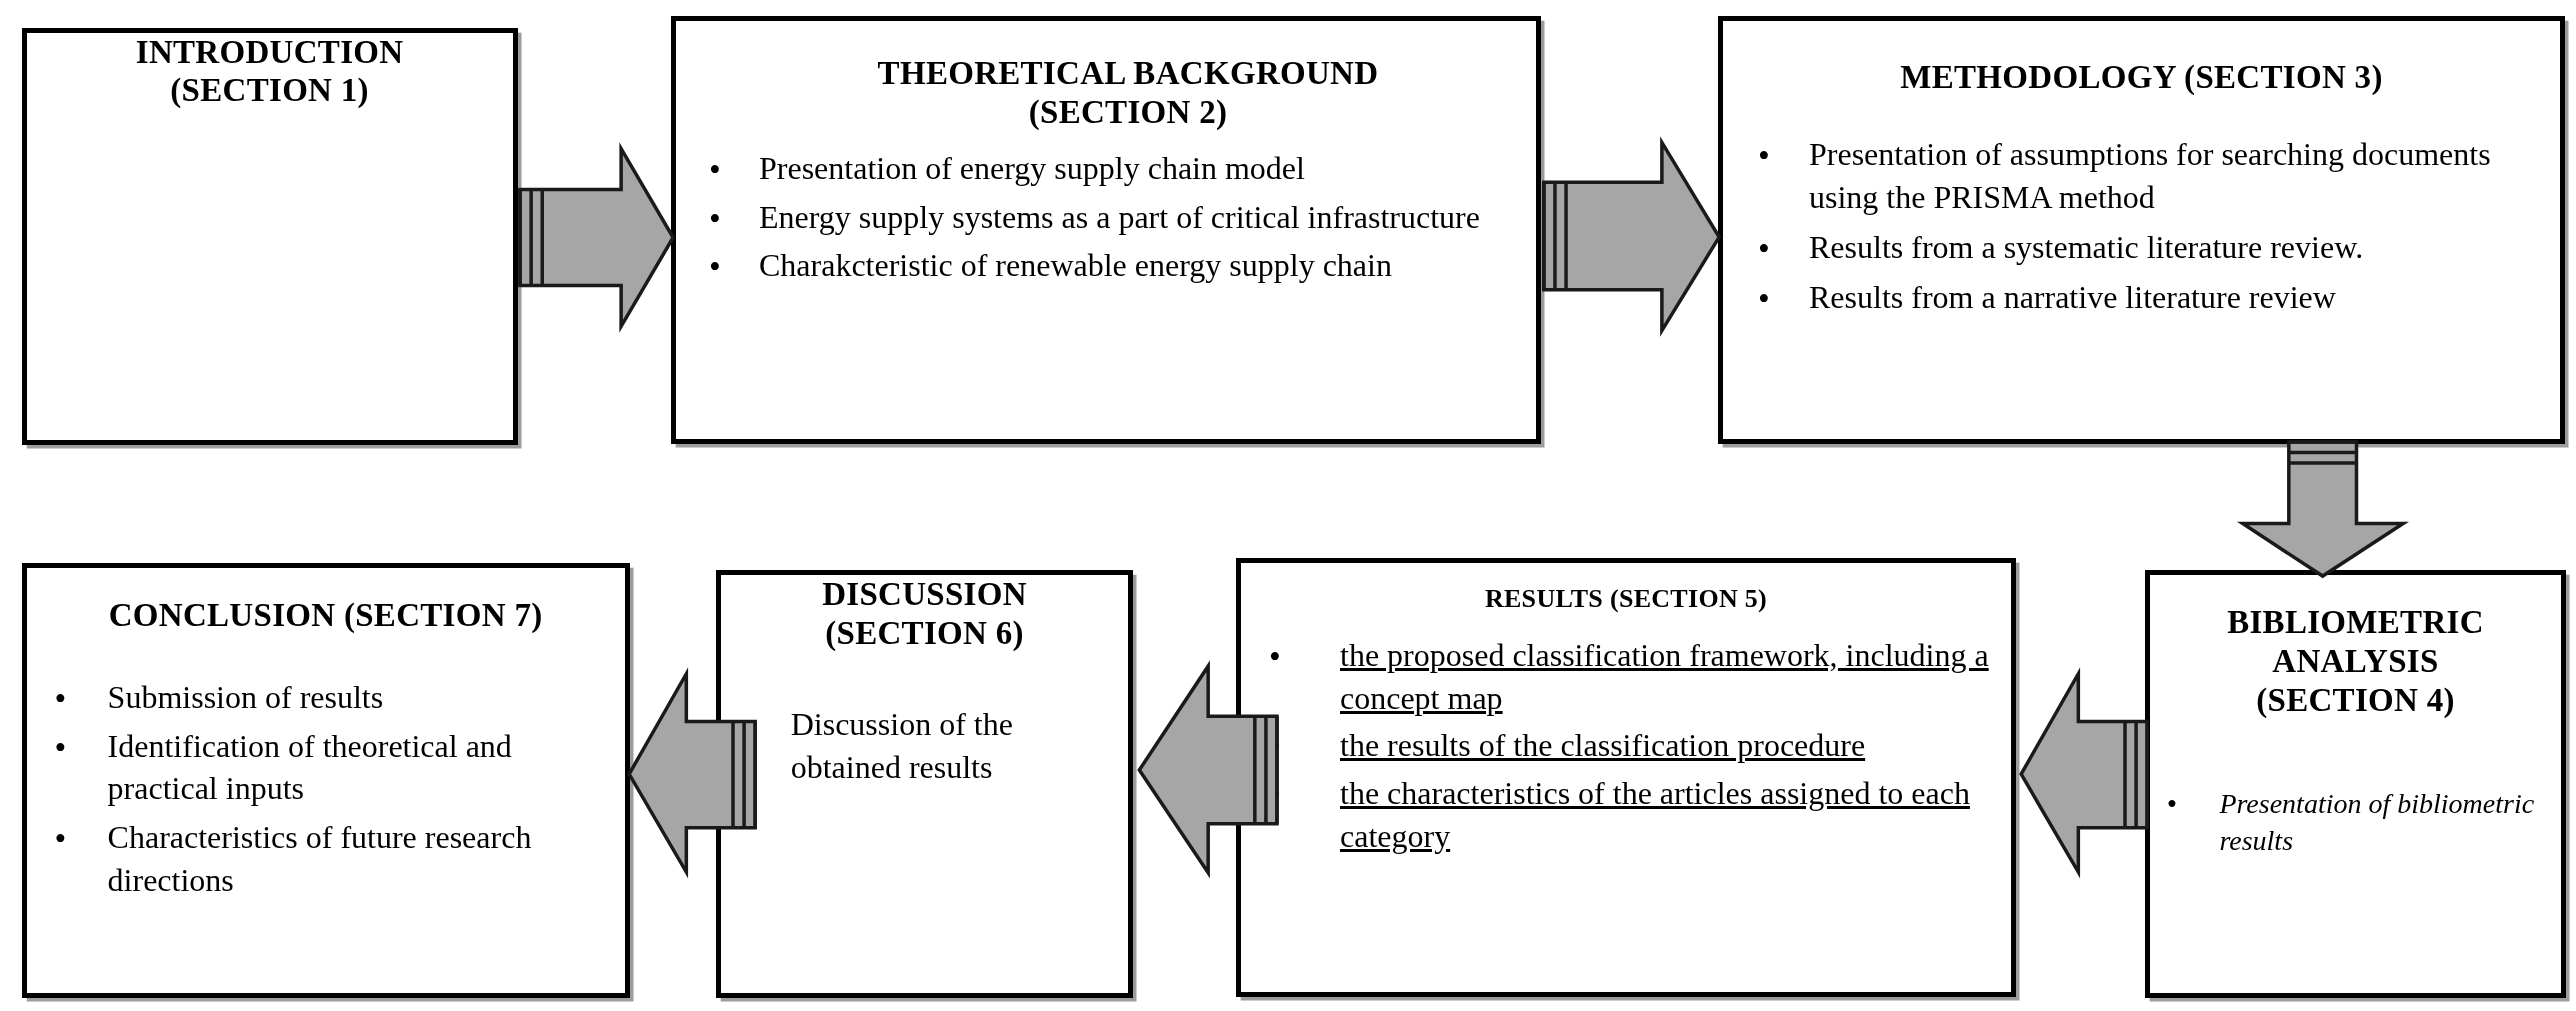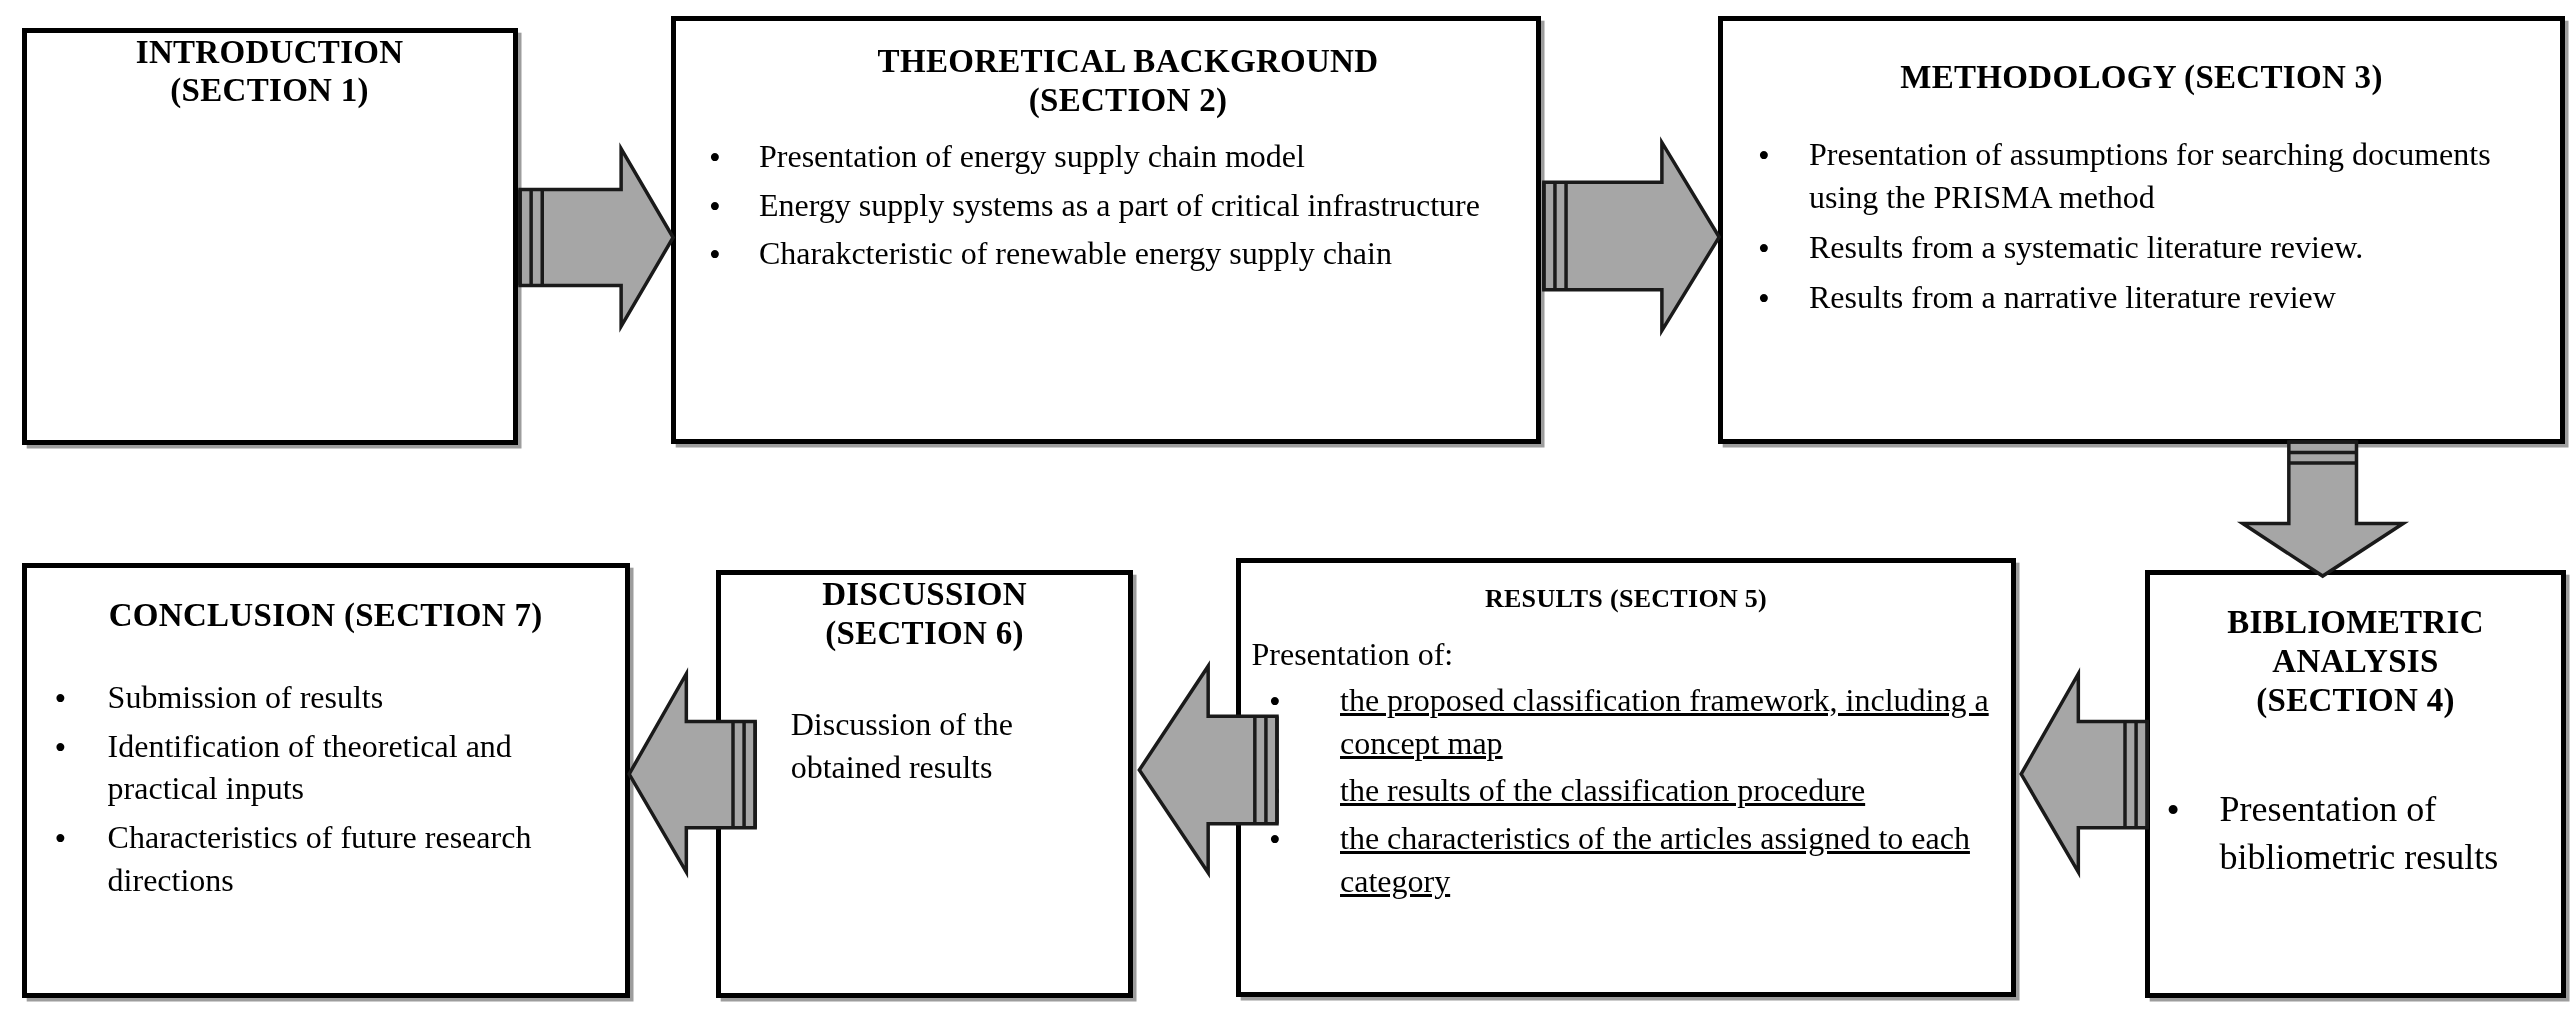--- a/index.html
+++ b/index.html
@@ -21,21 +21,21 @@
 
   
   #box-introduction{left:21.6px;top:27.5px;width:496px;height:417px;}
   #box-introduction .title{font-size:33px;margin:0 0 37px 0;}
   #box-introduction ul.bullets{font-size:32px;padding-left:61px;}
   #box-introduction ul.bullets li{margin-bottom:8.2px;padding-left:40px;}
   #box-introduction ul.bullets li::before{left:0px;}
 
   #box-theoretical{left:671px;top:16px;width:870px;height:428px;}
   #box-theoretical .box-inner{justify-content:flex-start;padding-top:21px;}
-  #box-theoretical .title{font-size:33px;margin:0 0 15px 0;padding-left:44px;}
+  #box-theoretical .title{font-size:33px;margin:12px 0 15px 0;padding-left:44px;}
   #box-theoretical ul.bullets{font-size:32px;padding-left:33px;}
   #box-theoretical ul.bullets li{margin-bottom:5.8px;padding-left:50px;}
   #box-theoretical ul.bullets li::before{left:0px;}
 
   #box-methodology{left:1718px;top:16px;width:847px;height:428px;}
   #box-methodology .box-inner{justify-content:flex-start;padding-top:24.5px;margin-top:12px;}
   #box-methodology .title{font-size:33px;margin:0 0 37px 0;}
   #box-methodology ul.bullets{font-size:32px;padding-left:35px;}
   #box-methodology ul.bullets li{margin-bottom:7px;padding-left:51px;}
   #box-methodology ul.bullets li::before{left:0px;}
@@ -57,21 +57,21 @@
   #box-results .box-inner{justify-content:flex-start;padding-top:21px;}
   #box-results .title{font-size:26px;margin:0 0 19px 0;}
   #box-results .lead{font-size:32px;margin:0 0 3.5px 10.5px;}
   #box-results ul.bullets{font-size:32px;padding-left:28px;}
   #box-results ul.bullets li{margin-bottom:4.7px;padding-left:71px;text-decoration:underline;}
   #box-results ul.bullets li::before{left:0px;}
 
   #box-bibliometric{left:2145px;top:570px;width:421px;height:428px;}
   #box-bibliometric .box-inner{justify-content:flex-start;padding-top:28px;}
   #box-bibliometric .title{font-size:33px;margin:0 0 65px 0;}
-  #box-bibliometric ul.bullets{font-size:36px;padding-left:16.4px;}
+  #box-bibliometric ul.bullets{font-size:28px;padding-left:16.4px;font-style:italic;}
   #box-bibliometric ul.bullets li{padding-left:53px;}
   #box-bibliometric ul.bullets li::before{left:0px;}
 
   
   .arrow{position:absolute;}
   .arrow svg{display:block;overflow:visible;}
 </style>
 </head>
 <body>
 
@@ -124,21 +124,20 @@
 (SECTION 6)</div>
       <ul class="bullets">
         <li>Discussion of the obtained results</li>
       </ul>
     </div>
   </div>
 
   <div class="box" id="box-results">
     <div class="box-inner">
       <div class="title">RESULTS  (SECTION 5)</div>
-      <div class="lead">Presentation of:</div>
       <ul class="bullets">
         <li>the proposed classification framework, including a concept map</li>
         <li>the results of the classification procedure</li>
         <li>the characteristics of the articles assigned to each category</li>
       </ul>
     </div>
   </div>
 
   <div class="box" id="box-bibliometric">
     <div class="box-inner">

